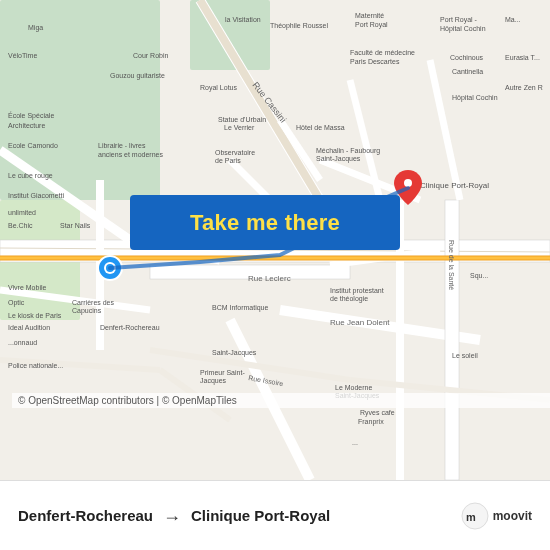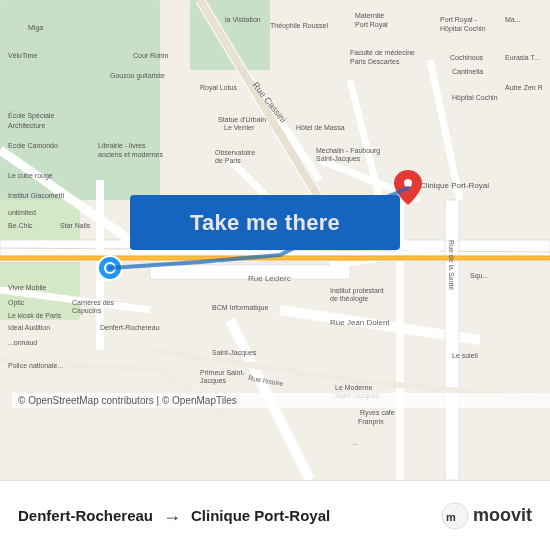--- a/index.html
+++ b/index.html
@@ -32,21 +32,21 @@
       left: 130px;
       width: 270px;
       height: 55px;
       z-index: 10;
     }
 
     #take-me-there-btn {
       width: 100%;
       height: 100%;
       background-color: #1565C0;
-      color: #e5e5e5;
+      color: #fde047;
       border: none;
       border-radius: 4px;
       font-size: 22px;
       font-weight: bold;
       cursor: pointer;
       letter-spacing: 0.3px;
     }
 
     
     #bottom-bar {
@@ -84,21 +84,21 @@
       color: #222;
     }
 
     #moovit-logo {
       display: flex;
       align-items: center;
       gap: 4px;
     }
 
     #moovit-text {
-      font-size: 18px;
+      font-size: 12px;
       font-weight: bold;
       color: #333;
     }
 
     
     #attribution {
       position: absolute;
       bottom: 72px;
       left: 12px;
       right: 0;

